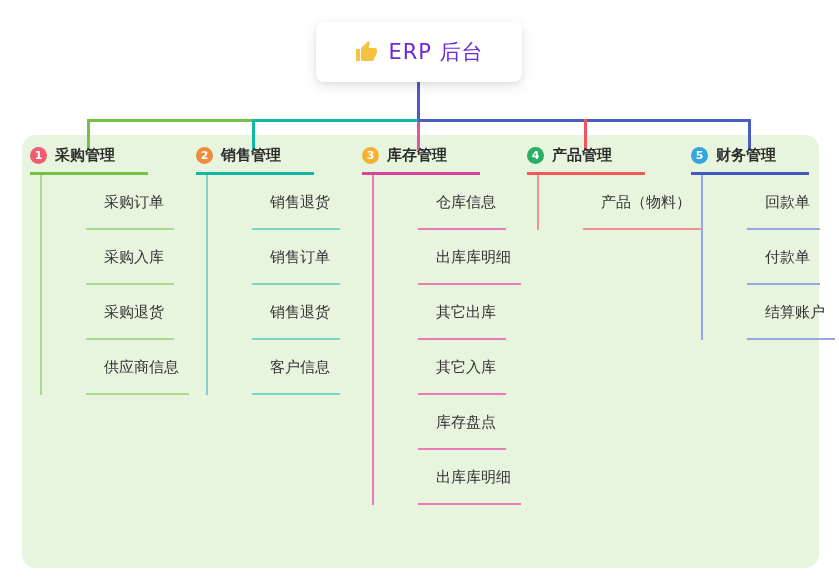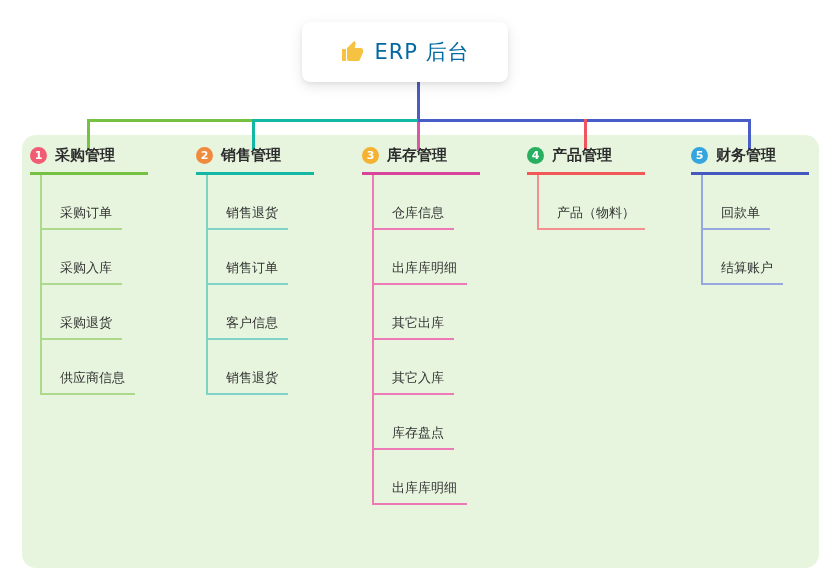--- a/index.html
+++ b/index.html
@@ -3,25 +3,25 @@
 <meta charset="utf-8">
 <style>
   html,body{margin:0;padding:0;}
   body{
     width:839px;height:588px;position:relative;background:#ffffff;
     font-family:"DejaVu Sans","Liberation Sans",sans-serif;
     overflow:hidden;color:#333;
   }
   
   .root-node{
-    position:absolute;left:302px;top:22px;width:206px;height:60px;
+    position:absolute;left:316px;top:22px;width:206px;height:60px;
     background:#fff;border-radius:8px;
     box-shadow:0 2px 4px rgba(0,0,0,.06),0 4px 14px rgba(0,0,0,.10);
     display:flex;align-items:center;justify-content:center;gap:10px;
-    font-size:21px;color:#0369a1;letter-spacing:1px;
+    font-size:21px;color:#6d28d9;letter-spacing:1px;
   }
   .thumb-icon{width:24px;height:24px;display:block;}
   
   .line{position:absolute;}
   
   .panel{
     position:absolute;left:22px;top:135px;width:797px;height:433px;
     background:#E7F5DE;border-radius:14px;
   }
   
@@ -41,22 +41,22 @@
   .children{
     margin-left:10px;
     border-left:2px solid var(--child-line);
   }
   .child{
     height:55px;display:flex;align-items:flex-end;
   }
   .child span{
     display:inline-block;white-space:nowrap;
     border-bottom:2px solid var(--child-line);
-    padding:0 10px 6px 18px;
-    font-size:13px;color:#333;
+    padding:0 10px 16px 18px;
+    font-size:15px;color:#333;margin-left:44px;
   }
 </style>
 </head>
 <body>
 
 <div class="panel" style="background: rgb(231, 245, 222);"></div>
 
 <div class="line" style="left: 417px; top: 82px; width: 3px; height: 38px; background: rgb(74, 92, 197);"></div>
 
 <div class="line" style="left: 87px; top: 119px; width: 166px; height: 3px; background: rgb(118, 192, 67);"></div>
@@ -103,24 +103,24 @@
     <span>销售管理</span>
   </div>
   <div class="children">
     <div class="child">
         <span>销售退货</span>
       </div>
     <div class="child">
         <span>销售订单</span>
       </div>
     <div class="child">
-        <span>客户信息</span>
+        <span>销售退货</span>
       </div>
     <div class="child">
-        <span>销售退货</span>
+        <span>客户信息</span>
       </div>
   </div>
 </div>
 
 <div class="branch" style="left: 362px; --line: #D8439B; --child-line: #EE79B7; --badge: #F3B231;">
   <div class="branch-heading">
     <span class="badge">3</span>
     <span>库存管理</span>
   </div>
   <div class="children">
@@ -160,16 +160,19 @@
 <div class="branch" style="left: 691px; --line: #4458C0; --child-line: #97A8E0; --badge: #34A5DE;">
   <div class="branch-heading">
     <span class="badge">5</span>
     <span>财务管理</span>
   </div>
   <div class="children">
     <div class="child">
         <span>回款单</span>
       </div>
     <div class="child">
+        <span>付款单</span>
+      </div>
+    <div class="child">
         <span>结算账户</span>
       </div>
   </div>
 </div>
 
 </body></html>

